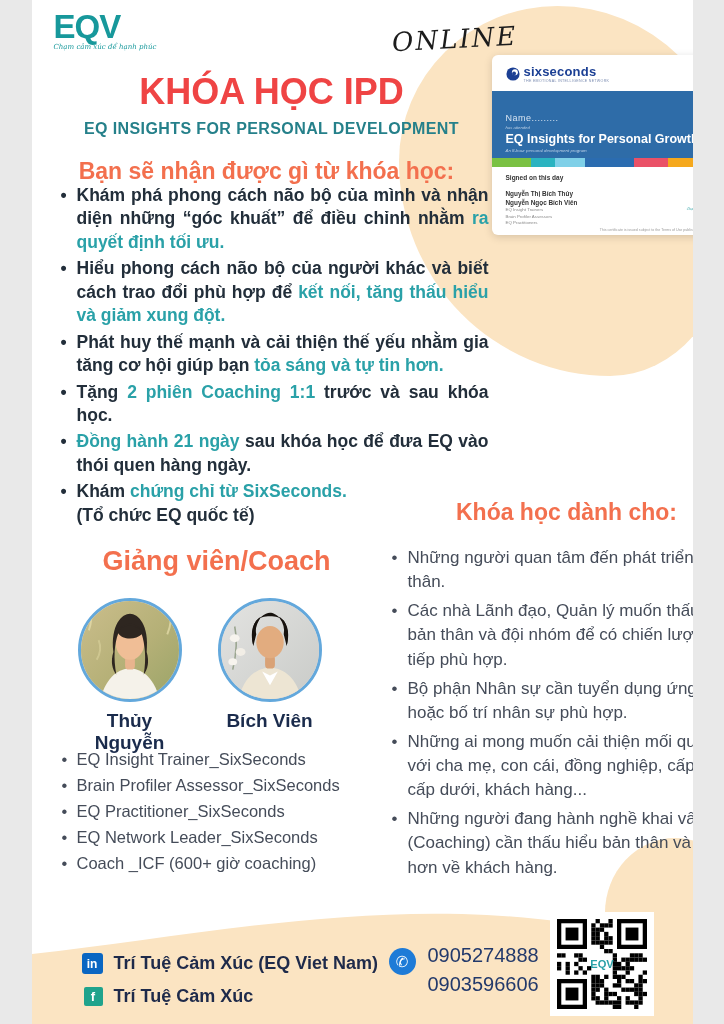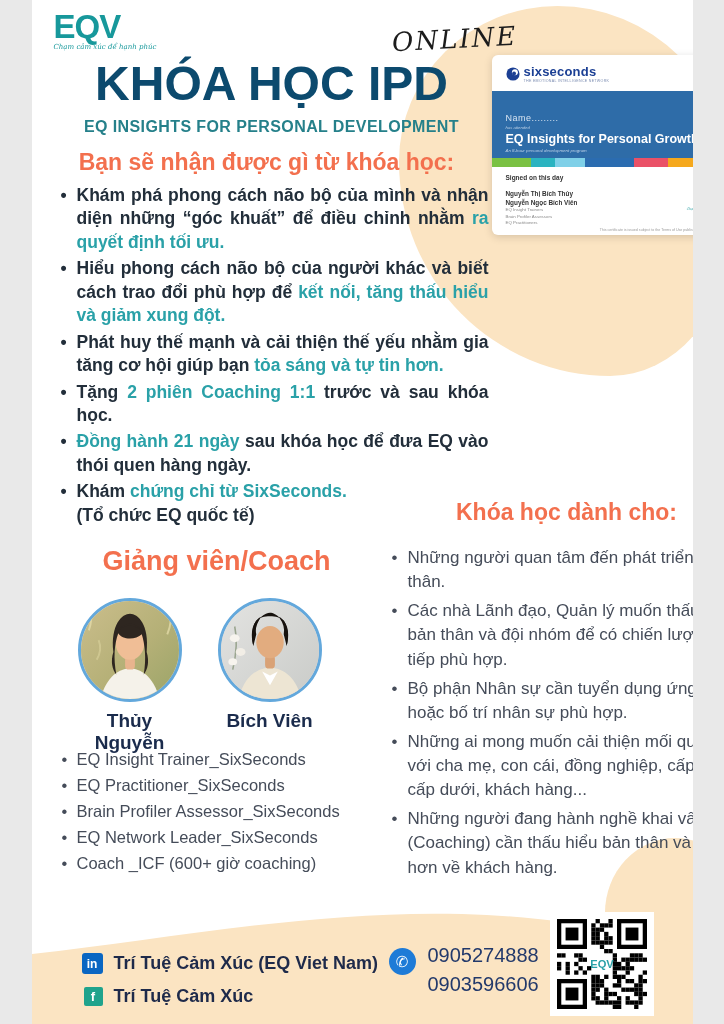--- a/index.html
+++ b/index.html
@@ -16,21 +16,21 @@
     background:#FBE4C2; border-radius:50%; }
   .wave{ position:absolute; left:0; bottom:0; width:724px; height:118px; }
 
   
   .logo{ position:absolute; left:22px; top:10px; line-height:1; }
   .logo-text{ font-size:33px; font-weight:700; color:#17989B; letter-spacing:-1px; }
   .logo-tag{ font-family:"DejaVu Serif", serif; font-style:italic; font-size:7px; color:#17989B; margin-top:1px; }
   .online{ position:absolute; left:360px; top:24px; font-family:"DejaVu Serif", serif;
     font-style:italic; font-size:26px; letter-spacing:2px; color:#1c1c1c; transform:rotate(-3deg); }
   .titlebox{ position:absolute; left:20px; top:56px; width:440px; text-align:center; }
-  .title{ font-size:48px; font-weight:800; color:#0c4a6e; letter-spacing:0; }
+  .title{ font-size:36px; font-weight:800; color:#ef4444; letter-spacing:0;margin-top:15px; }
   .subtitle{ margin-top:7px; font-size:16px; font-weight:700; color:#25808A; letter-spacing:.4px; }
 
   
   .cert{ position:absolute; left:460px; top:55px; width:256px; height:180px; background:#fff;
     border-radius:6px; box-shadow:0 2px 8px rgba(0,0,0,.15); overflow:hidden; }
   .cert-brand{ display:flex; align-items:center; gap:4px; margin:10px 0 8px 14px; }
   .cert-brand-txt{ line-height:1; }
   .cert-brand-name{ font-size:13px; font-weight:700; color:#1B3F94; letter-spacing:.2px; }
   .cert-brand-cap{ font-size:3.6px; color:#7A8BB0; letter-spacing:.3px; margin-top:1.5px; }
   .cert-band{ background:#2E6CA8; color:#fff; padding:22px 14px 5px; }
@@ -45,21 +45,21 @@
   .cert-signers{ margin-top:9px; }
   .cert-signer{ font-size:6.4px; font-weight:700; color:#333; line-height:1.35; }
   .cert-role{ font-size:4.4px; color:#8a8a8a; line-height:1.4; }
   .cert-eqv{ position:absolute; right:14px; top:24px; text-align:center; line-height:1; }
   .cert-eqv-t{ font-size:16px; font-weight:700; color:#17989B; letter-spacing:-.5px; }
   .cert-eqv-tag{ font-family:"DejaVu Serif", serif; font-style:italic; font-size:3.2px; color:#17989B; margin-top:1px; }
   .cert-terms{ position:absolute; right:10px; bottom:5px; font-size:3.6px; color:#9a9a9a; }
   .cert-terms .lnk{ color:#2255CC; text-decoration:underline; }
 
   
-  .benefits-h{ position:absolute; left:10px; top:149px; width:450px; text-align:center;
+  .benefits-h{ position:absolute; left:10px; top:158px; width:450px; text-align:center;
     font-size:23px; font-weight:800; color:#F3704E; }
   .benefits{ position:absolute; left:28px; top:184px; width:429px; list-style:none; }
   .benefits li{ position:relative; padding-left:17px; text-align:justify;
     font-size:17.5px; font-weight:700; color:#222E3A; line-height:1.34; margin-bottom:3px; }
   .benefits li::before{ content:"•"; position:absolute; left:1px; top:0; }
   .hl{ color:#2AA1A8; }
   .note{ display:block; }
 
   
   .aud-h{ position:absolute; left:370px; top:499px; width:330px; text-align:center;
@@ -228,22 +228,22 @@
       <path d="M33,46 C30,34 32,20 41,16 Q34,26 36,34 Z" fill="#17120E"></path>
       <path d="M67,46 C70,34 68,20 59,16 Q66,26 64,34 Z" fill="#17120E"></path>
     </svg>
   </div>
 
   <div class="tname n1">Thủy Nguyễn</div>
   <div class="tname n2">Bích Viên</div>
 
   <ul class="creds">
     <li>EQ Insight Trainer_SixSeconds</li>
+    <li>Brain Profiler Assessor_SixSeconds</li>
     <li>EQ Practitioner_SixSeconds</li>
-    <li>Brain Profiler Assessor_SixSeconds</li>
     <li>EQ Network Leader_SixSeconds</li>
     <li>Coach _ICF (600+ giờ coaching)</li>
   </ul>
 
   <div class="f-row f-li">
     <div class="ic-li">in</div>
     <div class="f-txt">Trí Tuệ Cảm Xúc (EQ Viet Nam)</div>
   </div>
   <div class="f-row f-fb">
     <div class="ic-fb">f</div>

